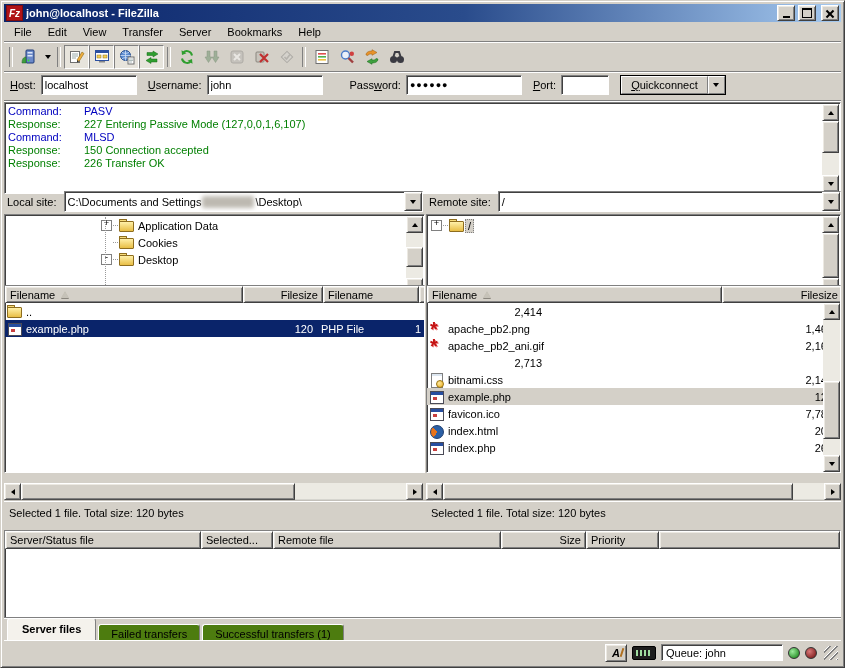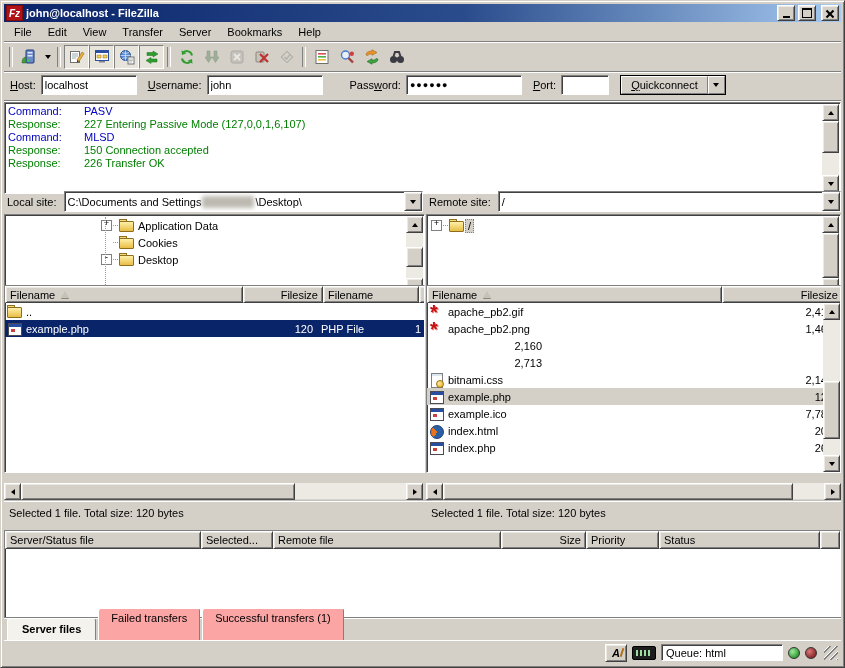--- a/index.html
+++ b/index.html
@@ -163,21 +163,21 @@
   
   #queue{position:absolute;left:3px;top:529px;right:3px;height:86px;display:flex;flex-direction:column}
   #queue .lhdr{height:18px}
   .qc0{width:186px;flex:none}.qc1{width:62px;flex:none}.qc2{width:218px;flex:none}
   .qc3{width:75px;flex:none}.qc4{width:63px;flex:none}.qc5{width:151px;flex:none}.qc6{flex:1}
   #queuebody{flex:1}
 
   
   #tabs{position:absolute;left:3px;top:616px;right:3px;height:23px;display:flex;align-items:flex-end;
         gap:2px;padding-left:3px;border-top:1px solid #808080;box-shadow:0 1px 0 #fff inset}
-  .tab{padding:3px 12px 16px;background:#fca5a5;border:1px solid;border-color:#fff #808080 #C8C4BC #fff;
+  .tab{padding:3px 12px 0;background:#4d7c0f;border:1px solid;border-color:#fff #808080 #C8C4BC #fff;
        border-radius:3px 3px 0 0;margin-bottom:0}
   .tab[data-active="true"]{background:#F4F2EC;font-weight:bold;padding:4px 14px 5px;border-color:#fff #808080 #F4F2EC #fff}
 
   
   #statusbar{position:absolute;left:3px;right:3px;bottom:3px;height:23px;display:flex;align-items:center;
              gap:5px;padding:0 3px;border-top:1px solid #fff}
   .sb-spacer{flex:1}
   .icon-ascii{width:20px;height:16px;display:flex;align-items:center;justify-content:center;position:relative}
   .icon-ascii::before{content:"A";font-weight:bold;font-style:italic;font-size:11px}
   .icon-ascii::after{content:"";position:absolute;right:3px;top:3px;width:2px;height:9px;background:#B07020;transform:rotate(18deg)}
@@ -527,36 +527,36 @@
         </span>
       <span class="hcell rc-size r">
           <span>Filesize</span>
         </span>
 
     </div>
     <div class="lbody">
       <div class="remrows">
 
           <div class="row">
-            <span class="cell cname rc-name">
-              <span class="fi" data-icon="apache"></span>
-              <span>apache_pb2.gif</span>
-            </span>
             <span class="cell rc-size r">2,414</span>
           </div>
 
           <div class="row">
             <span class="cell cname rc-name">
               <span class="fi" data-icon="apache"></span>
               <span>apache_pb2.png</span>
             </span>
             <span class="cell rc-size r">1,463</span>
           </div>
 
           <div class="row">
+            <span class="cell cname rc-name">
+              <span class="fi" data-icon="apache"></span>
+              <span>apache_pb2_ani.gif</span>
+            </span>
             <span class="cell rc-size r">2,160</span>
           </div>
 
           <div class="row">
             <span class="cell rc-size r">2,713</span>
           </div>
 
           <div class="row">
             <span class="cell cname rc-name">
               <span class="fi" data-icon="css"></span>
@@ -569,21 +569,21 @@
             <span class="cell cname rc-name">
               <span class="fi" data-icon="winapp"></span>
               <span>example.php</span>
             </span>
             <span class="cell rc-size r">120</span>
           </div>
 
           <div class="row">
             <span class="cell cname rc-name">
               <span class="fi" data-icon="winapp"></span>
-              <span>example.ico</span>
+              <span>favicon.ico</span>
             </span>
             <span class="cell rc-size r">7,782</span>
           </div>
 
           <div class="row">
             <span class="cell cname rc-name">
               <span class="fi" data-icon="firefox"></span>
               <span>index.html</span>
             </span>
             <span class="cell rc-size r">202</span>
@@ -652,39 +652,36 @@
         </span>
       <span class="hcell qc2">
           <span>Remote file</span>
         </span>
       <span class="hcell qc3 r">
           <span>Size</span>
         </span>
       <span class="hcell qc4">
           <span>Priority</span>
         </span>
-      <span class="hcell qc5">
-          <span>Status</span>
-        </span>
       <span class="hcell qc6"></span>
     </div>
     <div id="queuebody"></div>
   </div>
 
   <div id="tabs">
     <div style="display:flex;gap:2px;align-items:flex-end">
       <span class="tab" data-active="true">Server files</span>
         <span class="tab" data-active="false">Failed transfers</span>
         <span class="tab" data-active="false">Successful transfers (1)</span>
     </div>
   </div>
 
   <div id="statusbar">
     <span class="sb-spacer"></span>
     <span class="icon-ascii btn3d"></span>
     <span class="badge"></span>
-    <span class="qfield sunken">Queue: html</span>
+    <span class="qfield sunken">Queue: john</span>
     <span class="led green"></span>
     <span class="led red"></span>
     <span class="grip"></span>
   </div>
 
 </div>
 
 </body></html>

